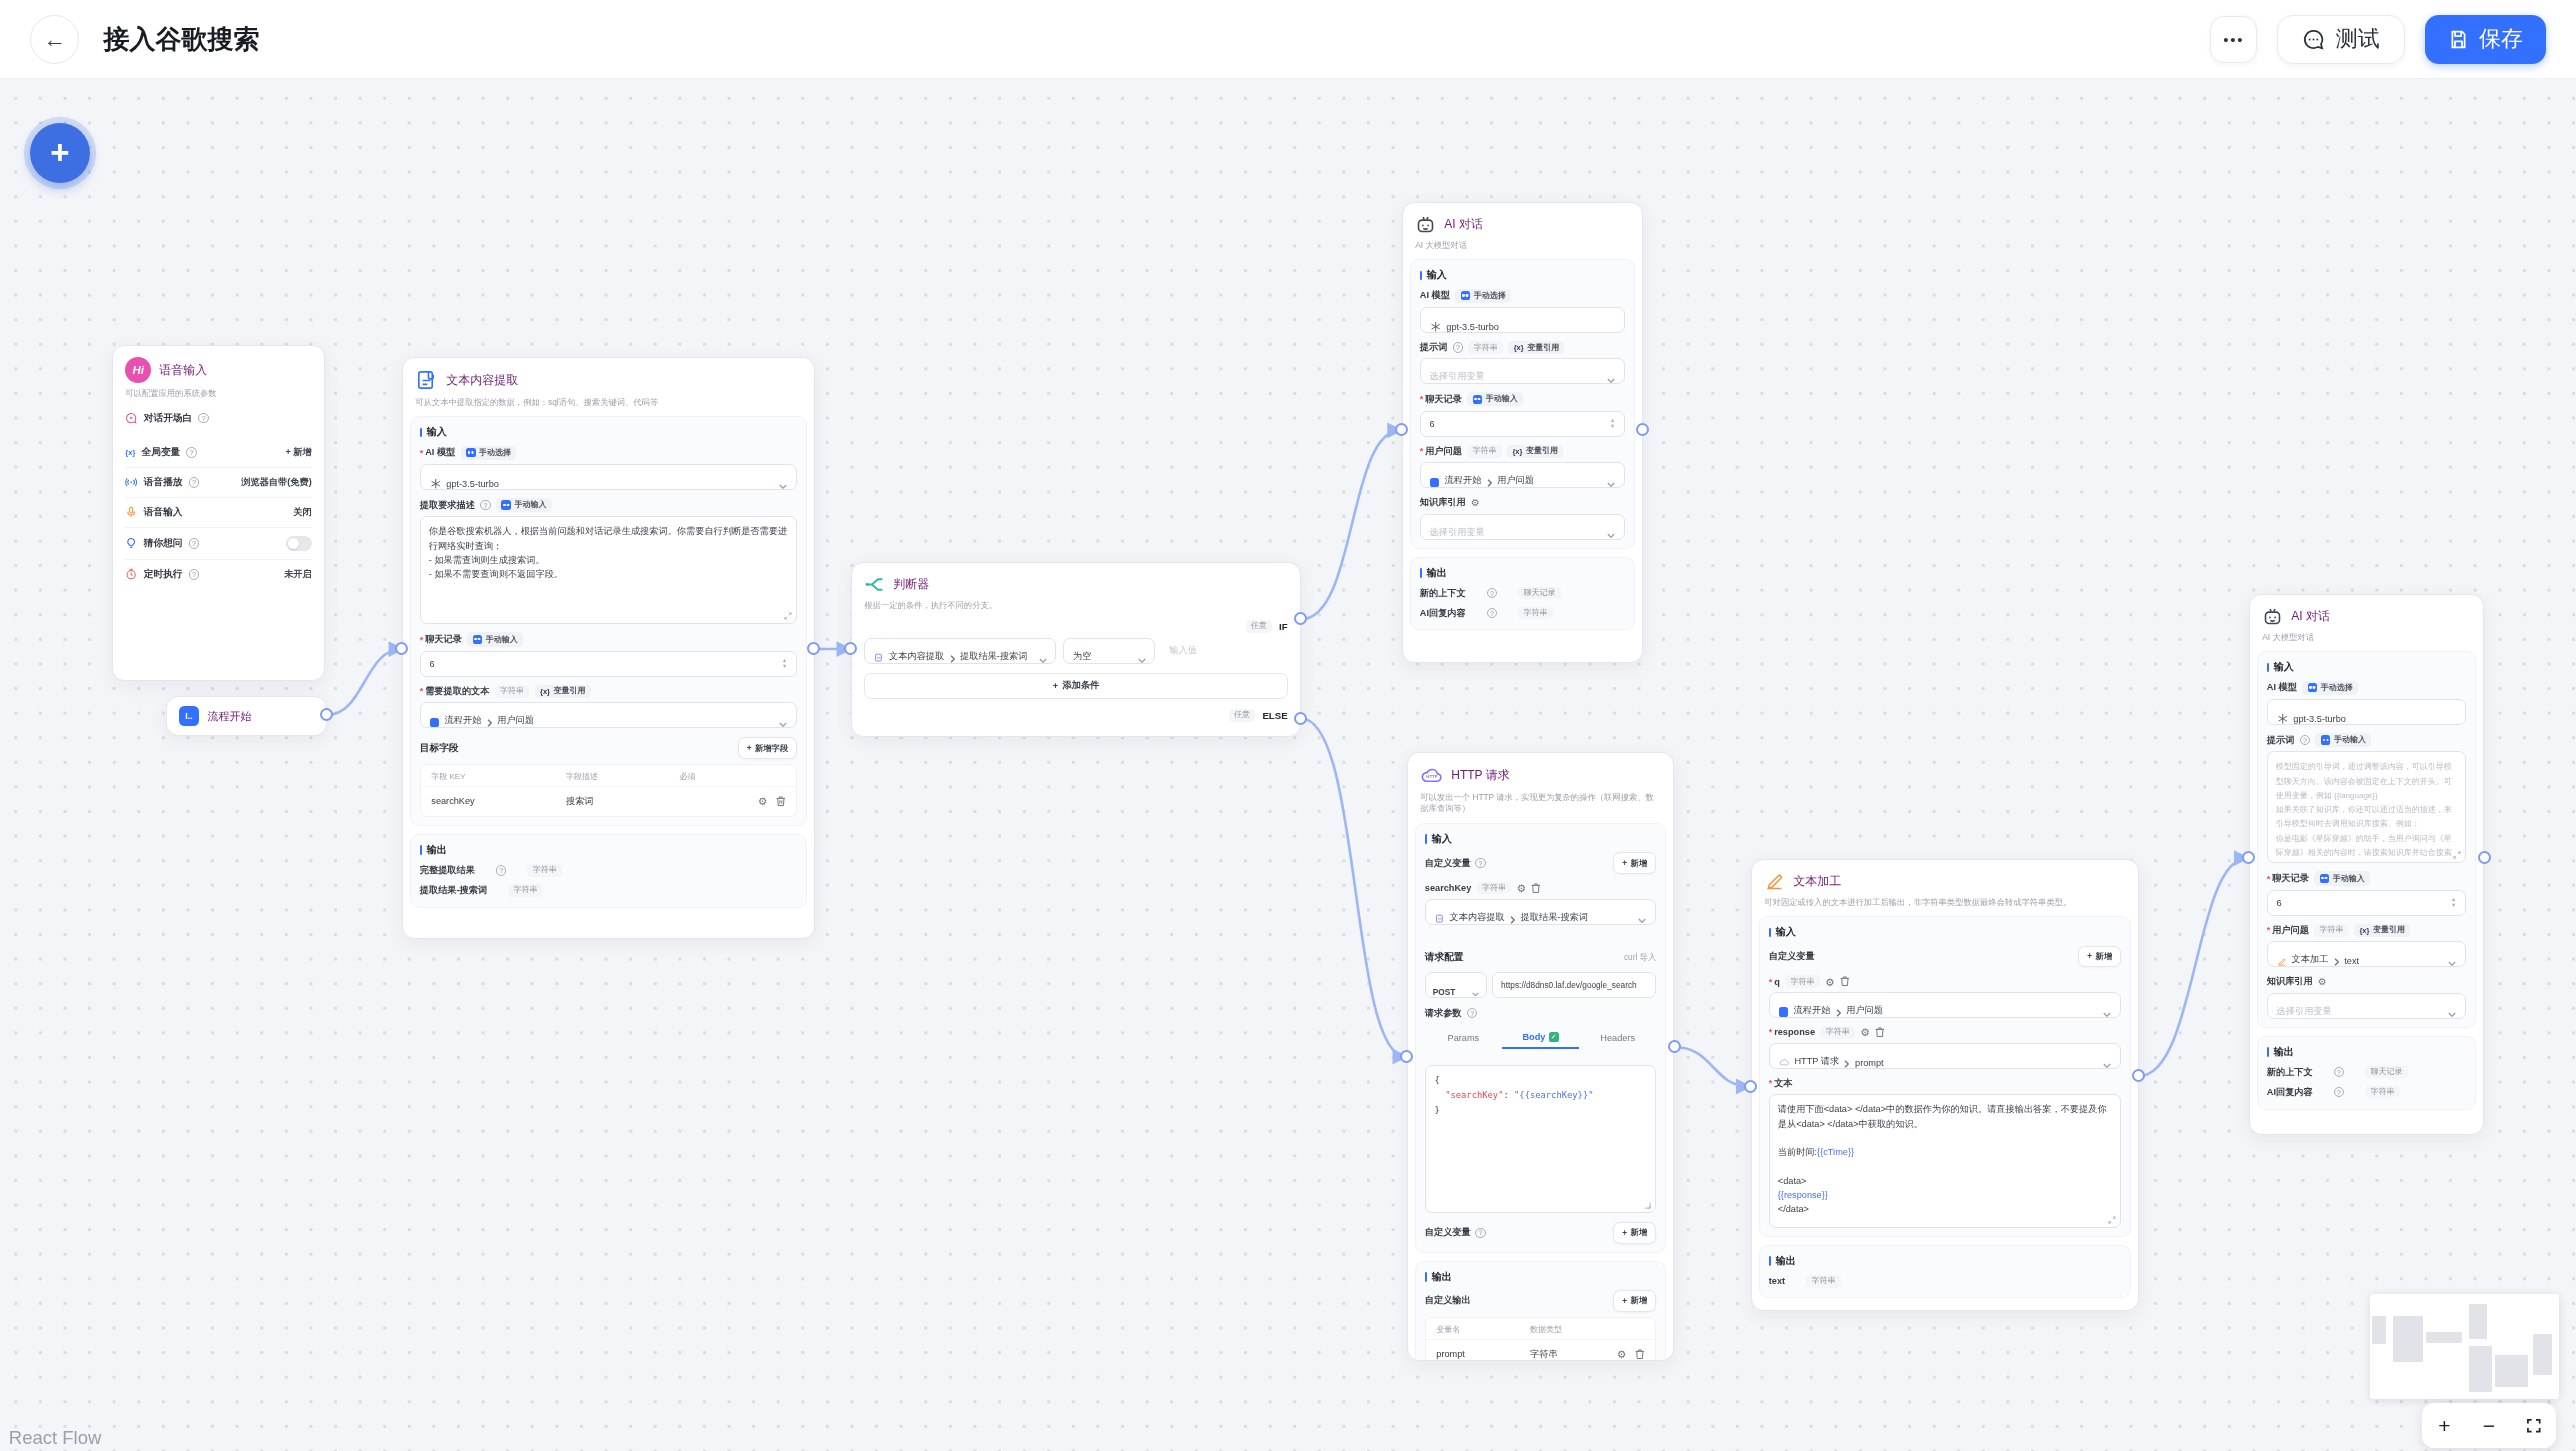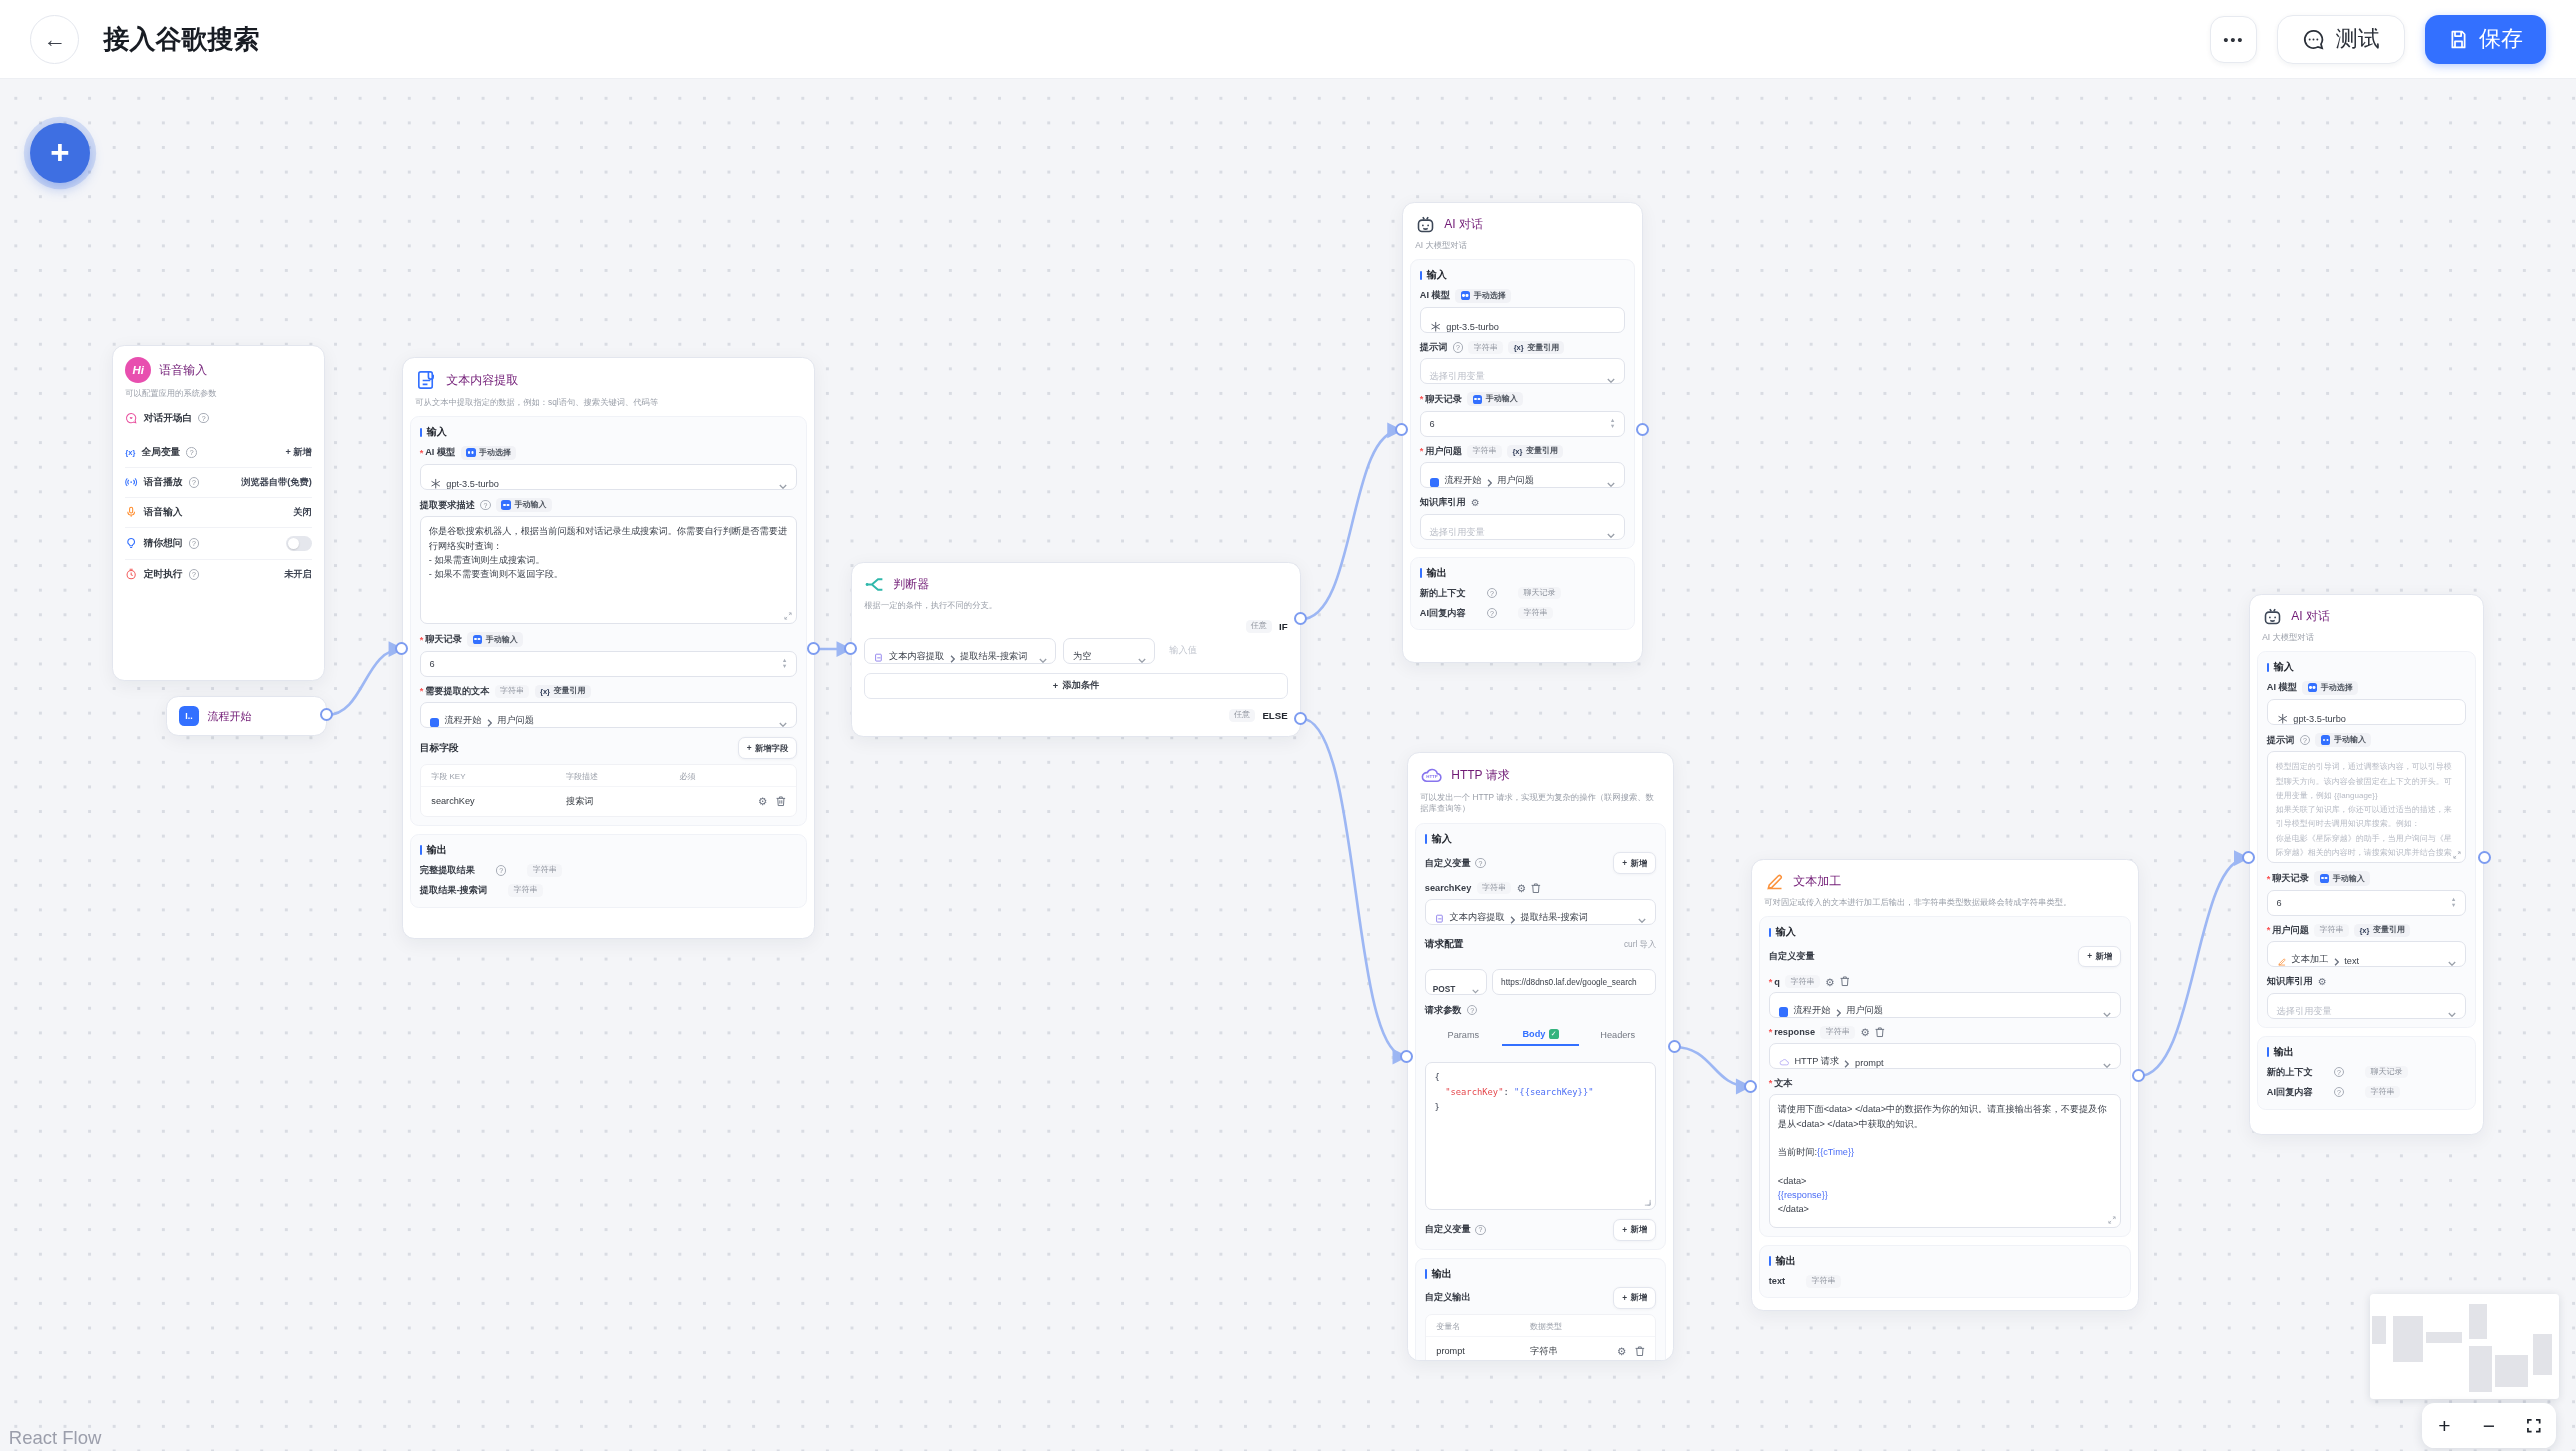--- a/index.html
+++ b/index.html
@@ -592,25 +592,25 @@
               <path d="M1 1l4 4-4 4"></path>
             </svg>
           </span>
         <span>提取结果-搜索词</span>
         <span class="chev">
             <svg width="8" height="5.3" viewBox="0 0 10 6" fill="none" stroke="currentColor" stroke-width="1.6">
               <path d="M1 1l4 4 4-4"></path>
             </svg>
           </span>
       </div>
-      <div class="rowline" style="margin-top:13px">
+      <div class="rowline" style="margin-top:26px">
         <span style="font-size:9.7px;font-weight:700;color:#2b3039">请求配置</span>
         <span style="margin-left:auto;font-size:8.3px;color:#9ca1ab">curl 导入</span>
       </div>
-      <div class="rowline" style="gap:5.3px;margin-top:18px">
+      <div class="rowline" style="gap:5.3px;margin-top:8px">
         <div class="sel" style="width:62px;padding:0 7px">
           <span style="font-size:8.3px;font-weight:600">POST</span>
           <span class="chev">
               <svg width="7" height="4.4" viewBox="0 0 10 6" fill="none" stroke="currentColor" stroke-width="1.6">
                 <path d="M1 1l4 4 4-4"></path>
               </svg>
             </span>
         </div>
         <div class="urlin">
             <span>https://d8dns0.laf.dev/google_search</span>

